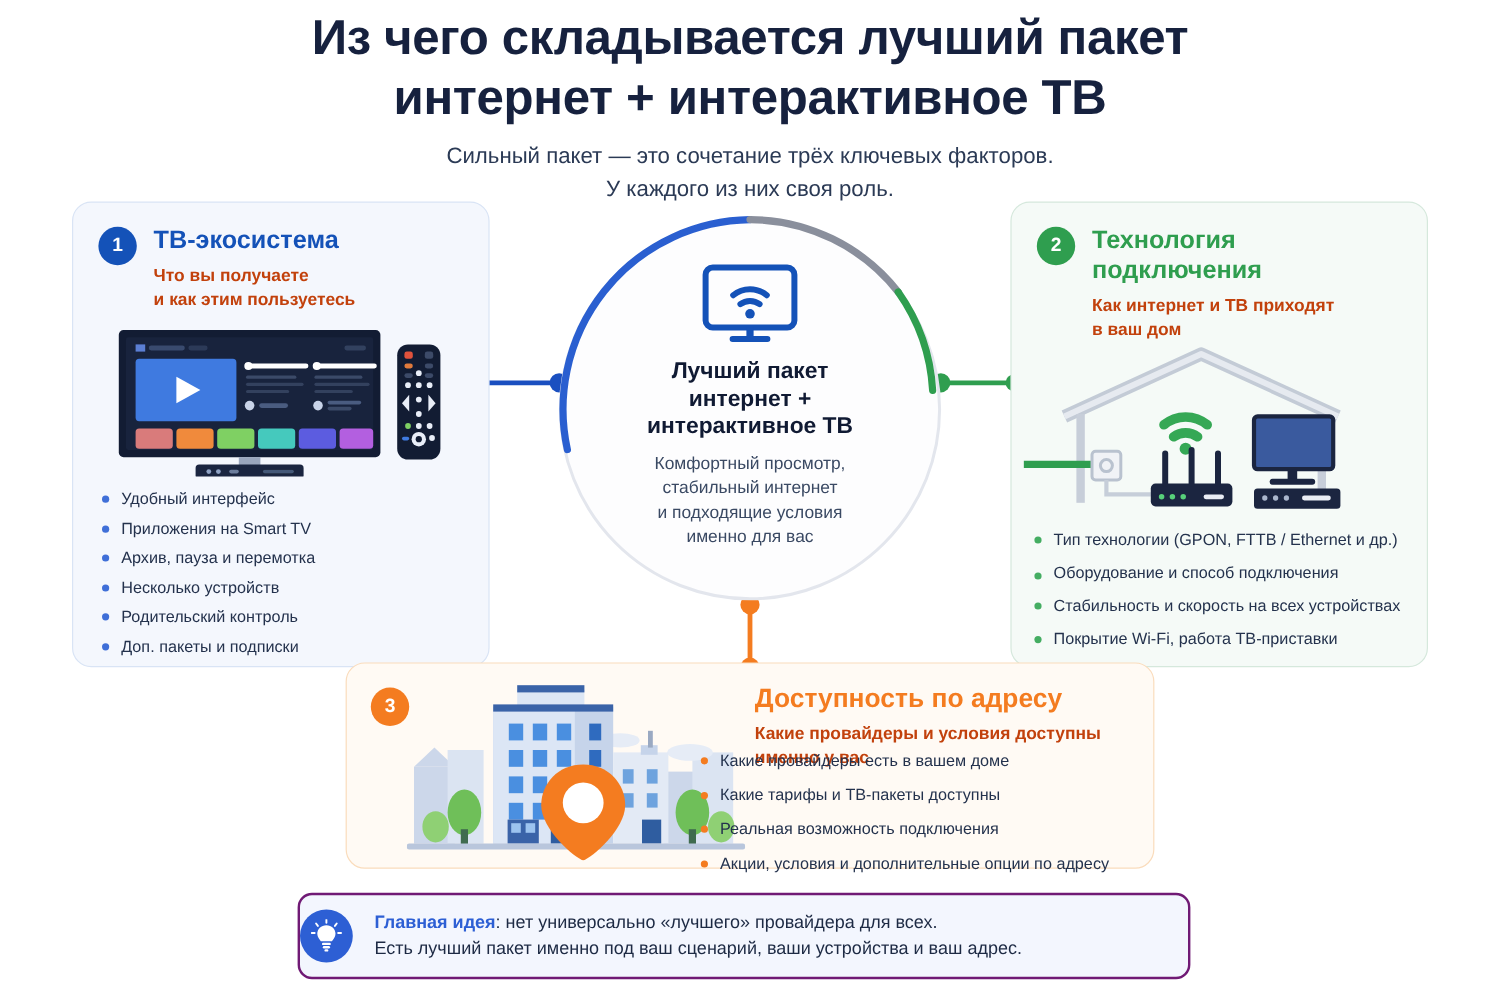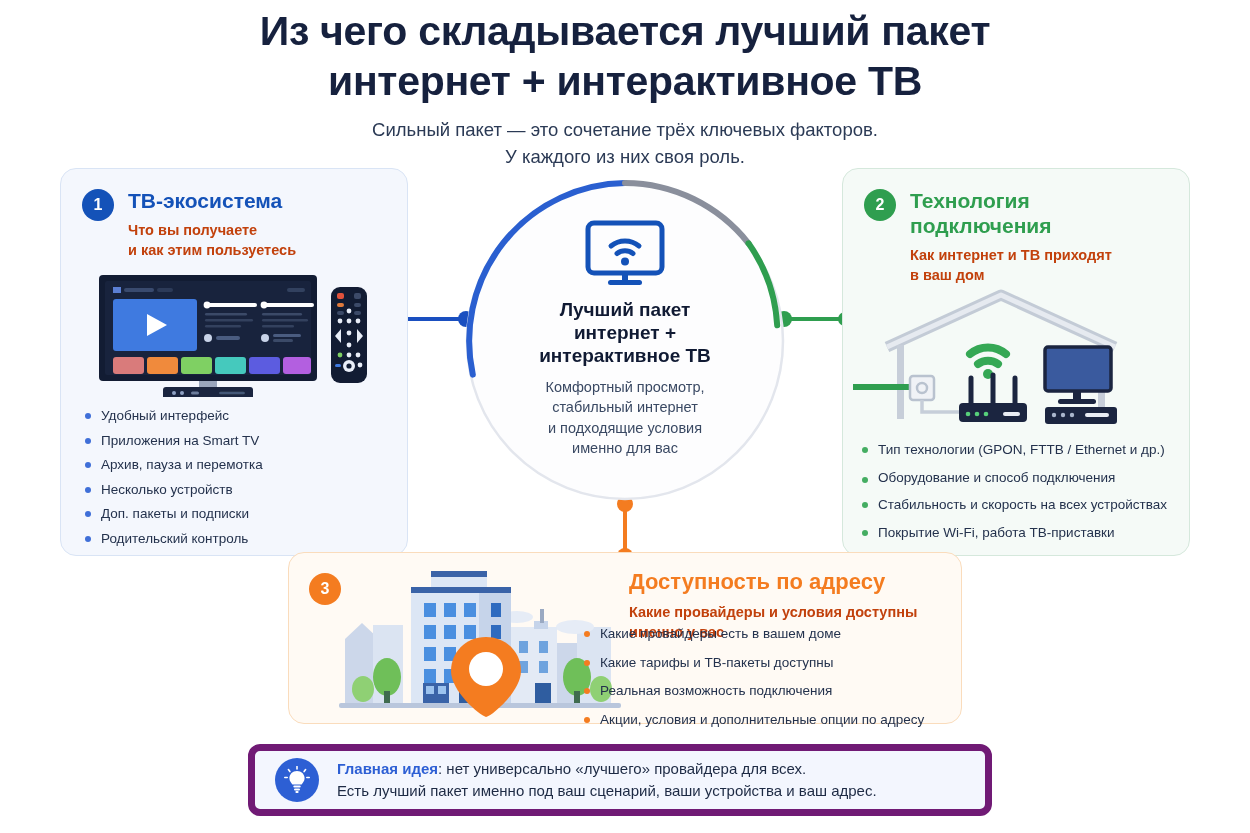--- a/index.html
+++ b/index.html
@@ -85,22 +85,22 @@
     margin-top: 9px; font-size: 14.5px; color: #3a4963; line-height: 1.42;
   }
 
   
   .conn { position: absolute; }
   .cdot { position: absolute; border-radius: 50%; }
 
   
   .footer {
     position: absolute; left: 248px; top: 744px; width: 744px; height: 72px;
-    background: #f3f6fe; border: 7px solid #701a75; border-radius: 12px;
-    display: flex; align-items: center; padding-left: 20px;
+    background: #f3f6fe; border: 2px solid #701a75; border-radius: 12px;
+    display: flex; align-items: center; 
   }
   .bulb {
     width: 44px; height: 44px; border-radius: 50%; background: #2d5fd4;
     display: flex; align-items: center; justify-content: center; flex: 0 0 auto;
   }
   .footer-text { margin-left: 18px; font-size: 15px; color: #1d2a44; line-height: 1.5; }
   .footer-strong { color: #2d5fd4; font-weight: bold; }
 </style>
 </head>
 <body>
@@ -257,25 +257,25 @@
       <div class="bullet">
         <span class="dot dot-blue"></span>
         <span class="btxt">Архив, пауза и перемотка</span>
       </div>
       <div class="bullet">
         <span class="dot dot-blue"></span>
         <span class="btxt">Несколько устройств</span>
       </div>
       <div class="bullet">
         <span class="dot dot-blue"></span>
+        <span class="btxt">Родительский контроль</span>
+      </div>
+      <div class="bullet">
+        <span class="dot dot-blue"></span>
         <span class="btxt">Доп. пакеты и подписки</span>
-      </div>
-      <div class="bullet">
-        <span class="dot dot-blue"></span>
-        <span class="btxt">Родительский контроль</span>
       </div>
     </div>
   </div>
 
   <div class="card card-tech">
     <div class="card-head" style="left:21px; top:20px;">
       <div class="badge badge-green">2</div>
       <div class="head-text">
         <div class="card-title t-green">
           <div>Технология</div>

